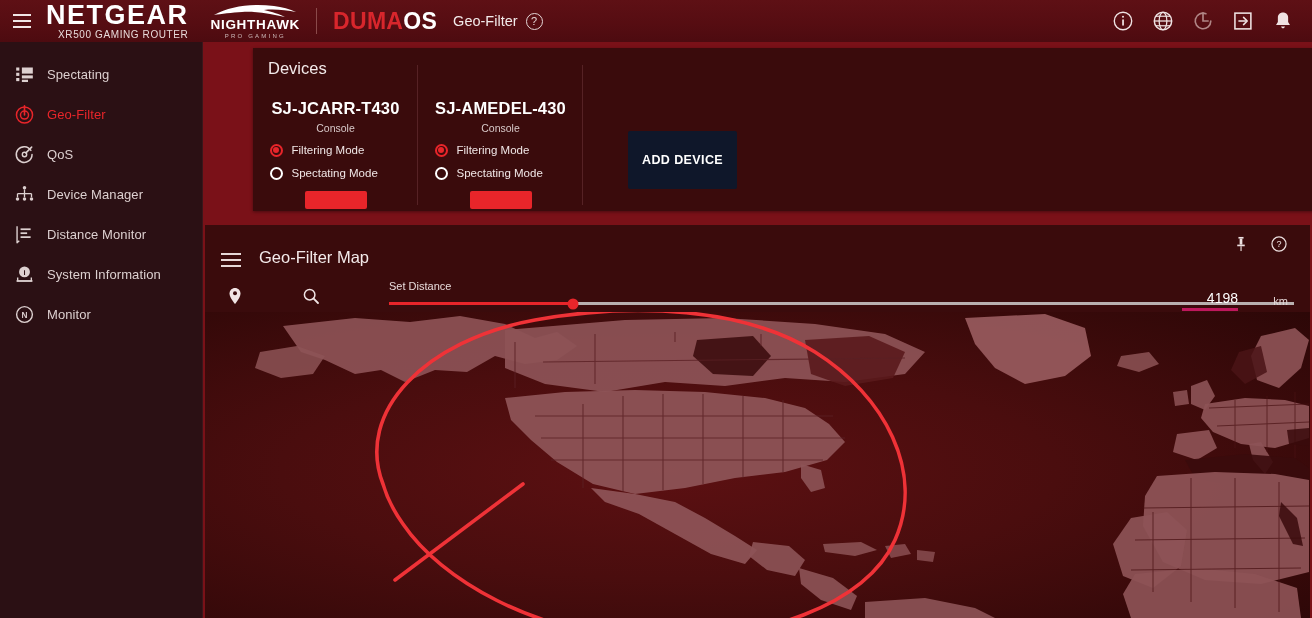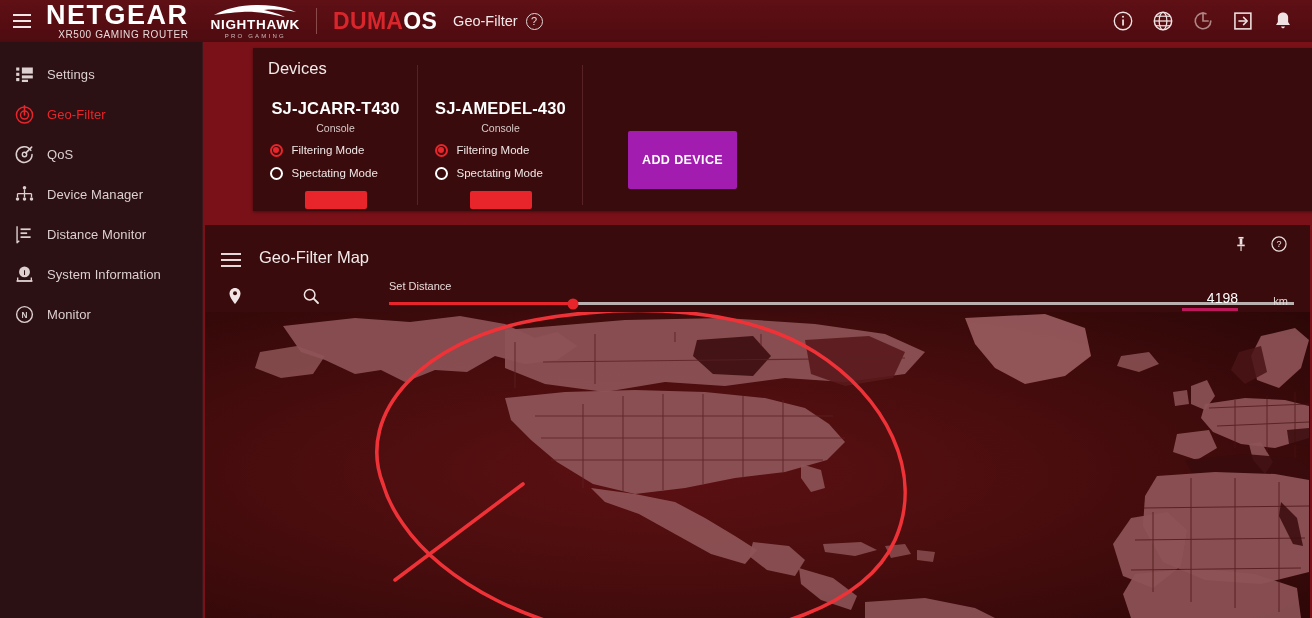--- a/index.html
+++ b/index.html
@@ -21,21 +21,21 @@
     display: flex; align-items: center;
     z-index: 30;
   }
   .hamburger {
     width: 44px; height: 42px;
     display: flex; flex-direction: column; align-items: center; justify-content: center;
     gap: 4px; cursor: pointer;
   }
   .hamburger i { display: block; width: 18px; height: 2px; background: #f0e6e6; }
 
-  .brand { display: flex; align-items: flex-end; flex-direction: column; margin-left: 2px; }
+  .brand { display: flex; align-items: center; flex-direction: column; margin-left: 2px; }
   .brand-name {
     font-size: 27px; font-weight: bold; letter-spacing: 1.5px;
     line-height: 25px; color: #ffffff;
   }
   .brand-sub {
     font-size: 10px; font-weight: normal; letter-spacing: 0.6px;
     color: #e8dada; margin-top: 1px; margin-left: 12px;
   }
 
   .nighthawk { margin-left: 22px; display: flex; flex-direction: column; align-items: center; }
@@ -138,21 +138,21 @@
     background: #e8252a; display: block;
   }
   .mode-label { font-size: 11.5px; color: #f0e6e6; }
   .card-action {
     margin-top: 11px; width: 62px; height: 18px;
     background: #e8252a; border-radius: 2px; cursor: pointer;
   }
 
   .add-device-wrap { flex: 0 0 auto; padding-left: 45px; padding-top: 20px; }
   .add-device {
-    background: #a21caf; color: #ffffff; border: none;
+    background: #0f172a; color: #ffffff; border: none;
     font-family: "Liberation Sans", sans-serif;
     font-size: 12.5px; font-weight: bold; letter-spacing: 0.4px;
     padding: 22px 14px; border-radius: 2px; cursor: pointer;
   }
 
   
   .vscroll {
     position: absolute; right: 2px; top: 54px;
     width: 16px; height: 112px;
     background: #f0f0f0; border: 1px solid #cfcfcf;
@@ -285,21 +285,21 @@
 
   <div class="nav-item">
     <svg class="nav-ico" viewBox="0 0 24 24">
       <rect x="2.5" y="4" width="3.6" height="3.6" fill="#ddd0d0"></rect>
       <rect x="9" y="4" width="12.5" height="7" fill="#ddd0d0"></rect>
       <rect x="2.5" y="10" width="3.6" height="3.6" fill="#ddd0d0"></rect>
       <rect x="2.5" y="16" width="3.6" height="3.6" fill="#ddd0d0"></rect>
       <rect x="9" y="13" width="12.5" height="3.5" fill="#ddd0d0"></rect>
       <rect x="9" y="18" width="7" height="2.6" fill="#ddd0d0"></rect>
     </svg>
-    <span class="nav-label">Settings</span>
+    <span class="nav-label">Spectating</span>
   </div>
 
   <div class="nav-item active">
     <svg class="nav-ico" viewBox="0 0 24 24">
       <circle cx="12" cy="12.6" r="9.2" fill="none" stroke="#e8252a" stroke-width="1.7"></circle>
       <circle cx="12" cy="12.6" r="4.6" fill="none" stroke="#e8252a" stroke-width="1.7"></circle>
       <line x1="12" y1="2.2" x2="12" y2="12.6" stroke="#e8252a" stroke-width="1.9" stroke-linecap="round"></line>
     </svg>
     <span class="nav-label">Geo-Filter</span>
   </div>

